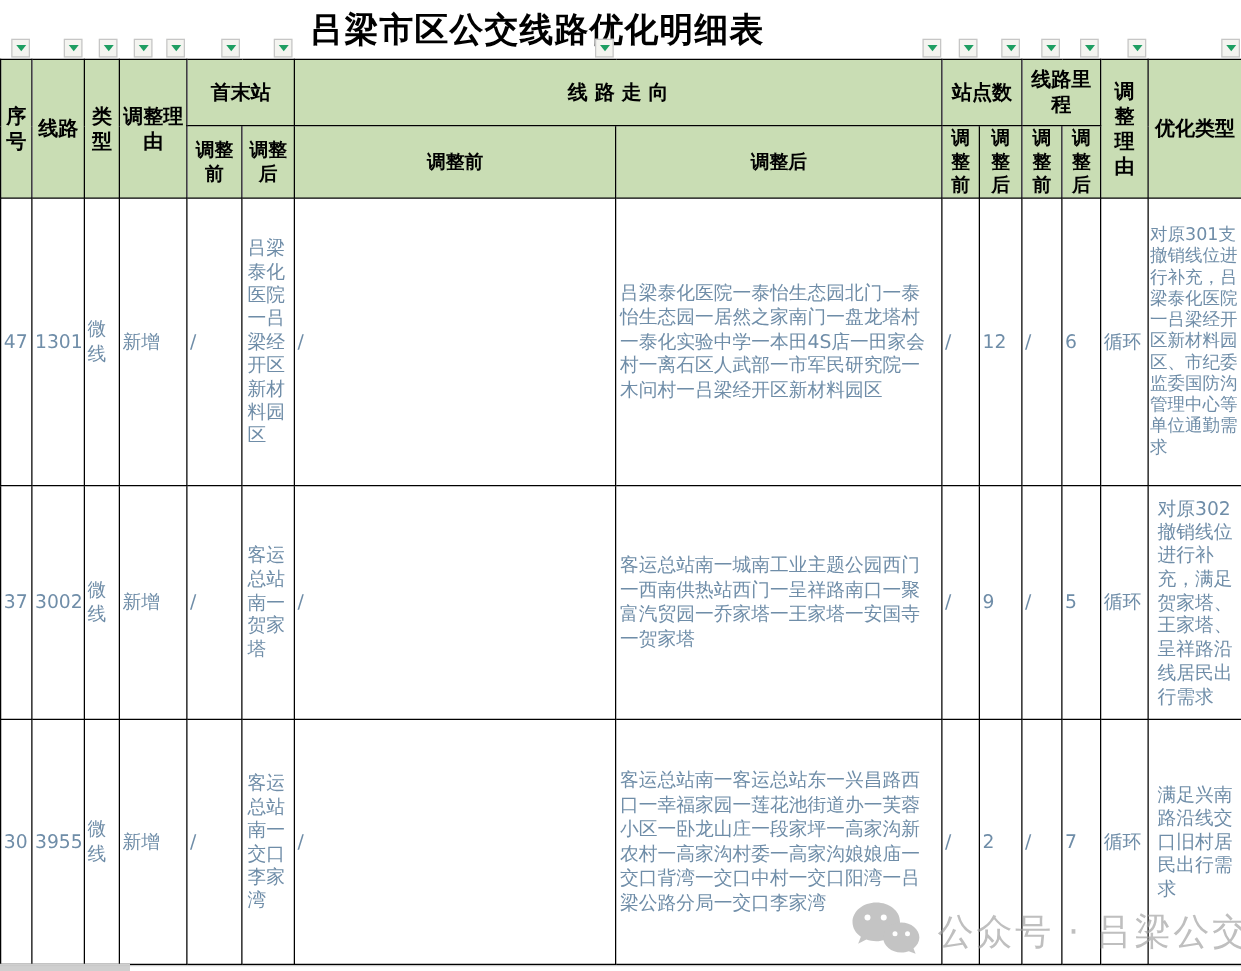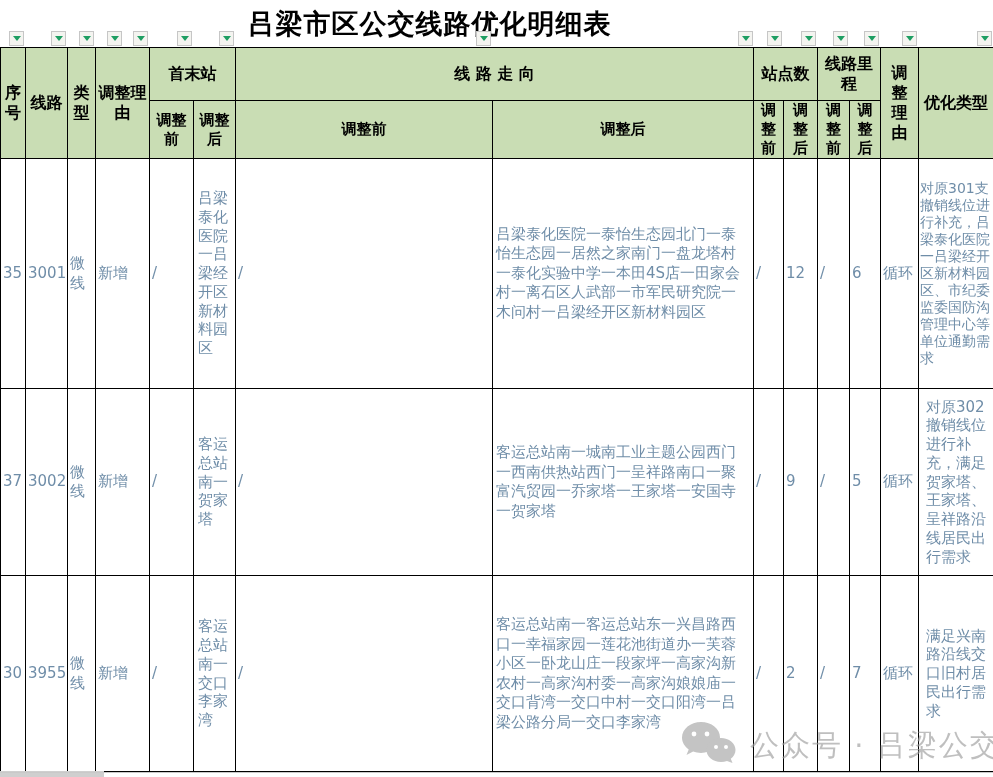--- a/index.html
+++ b/index.html
@@ -109,22 +109,22 @@
       <th class="sub">调整后</th>
       <th class="sub">调整前</th>
       <th class="sub">调整后</th>
       <th class="sub tight">调整前</th>
       <th class="sub tight">调整后</th>
       <th class="sub tight">调整前</th>
       <th class="sub tight">调整后</th>
     </tr>
 
     <tr style="height:230px">
-      <td>35</td>
-      <td>3001</td>
+      <td>47</td>
+      <td>1301</td>
       <td>微线</td>
       <td>新增</td>
       <td>/</td>
       <td class="term">吕梁泰化医院一吕梁经开区新材料园区</td>
       <td>/</td>
       <td class="route">吕梁泰化医院一泰怡生态园北门一泰怡生态园一居然之家南门一盘龙塔村一泰化实验中学一本田4S店一田家会村一离石区人武部一市军民研究院一木问村一吕梁经开区新材料园区</td>
       <td>/</td>
       <td>12</td>
       <td>/</td>
       <td>6</td>

